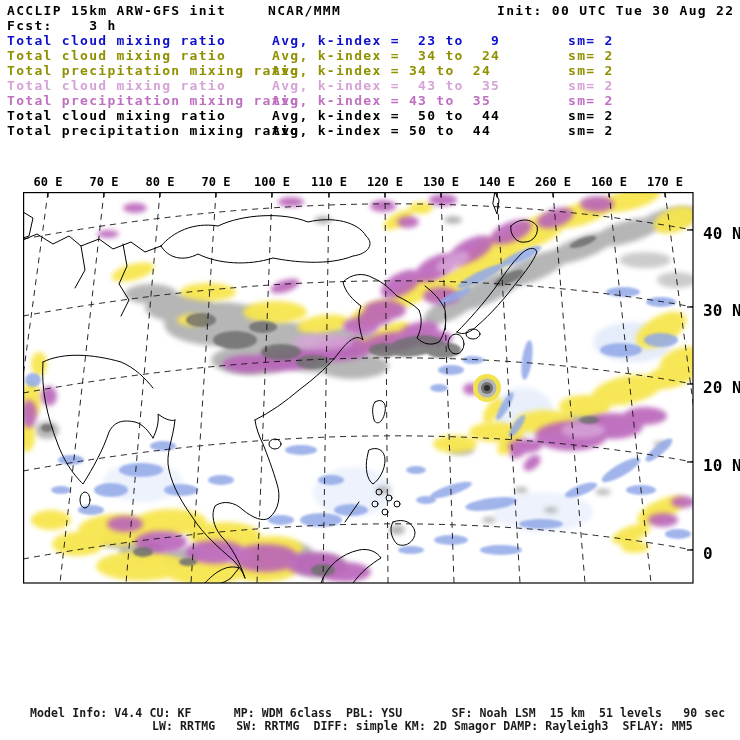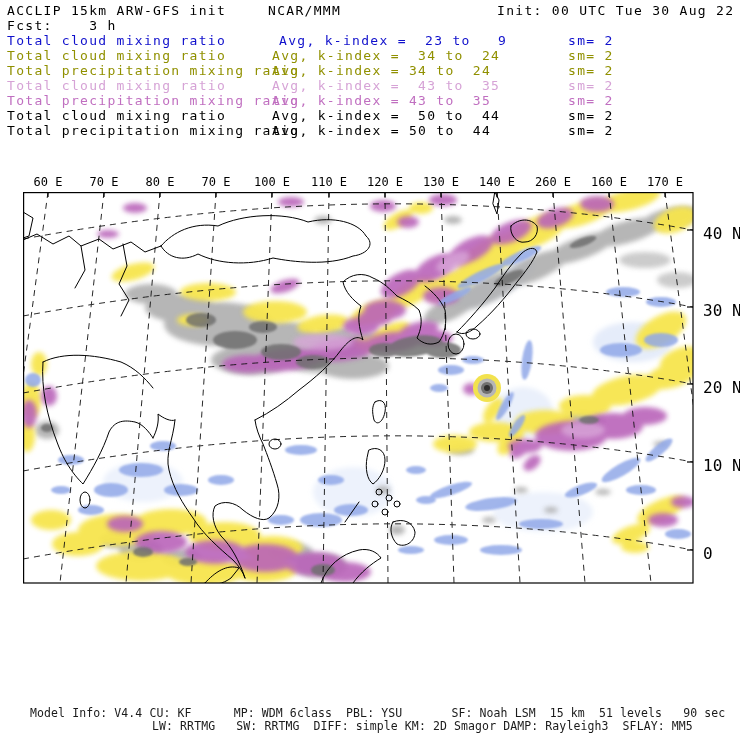--- a/index.html
+++ b/index.html
@@ -1,17 +1,17 @@
 <!DOCTYPE html>
 <html><head>
 <meta charset="utf-8">
 <style>
   html,body{margin:0;padding:0;background:#fff;}
   .page{position:relative;width:740px;height:740px;background:#ffffff;overflow:hidden;
-        font-family:"DejaVu Sans Mono","Liberation Mono",monospace;}
+        font-family:"DejaVu Sans Mono","Liberation Mono",monospace;font-weight:bold;}
   .hdr-row{position:absolute;left:0;width:740px;height:15px;}
   .hdr-row span{position:absolute;white-space:pre;font-size:13px;letter-spacing:1.3px;line-height:15px;}
   .c1{left:7px;}
   .c2{left:272px;}
   .c3{left:568px;}
   .c2a{left:268px;}
   .c3a{left:497px;}
   .c2b{left:278px;}
   .lon-label{position:absolute;top:175px;transform:translateX(-50%);font-size:12px;color:#000;white-space:pre;}
   .lat-label{position:absolute;left:703px;font-size:16px;color:#000;white-space:pre;}
@@ -28,21 +28,21 @@
   <div class="hdr-row" style="top:3px">
     <span class="c1">ACCLIP 15km ARW-GFS init</span>
     <span class="c2a">NCAR/MMM</span>
     <span class="c3a">Init: 00 UTC Tue 30 Aug 22</span>
   </div>
   <div class="hdr-row" style="top:18px">
     <span class="c1">Fcst:    3 h</span>
   </div>
   <div class="hdr-row" style="top:33px">
     <span class="c1" style="color: rgb(16, 16, 204);">Total cloud mixing ratio</span>
-    <span class="c2" style="color: rgb(16, 16, 204); margin-left: 7px;">Avg, k-index =  23 to   9</span>
+    <span class="c2" style="color: rgb(16, 16, 204);">Avg, k-index =  23 to   9</span>
     <span class="c3" style="color: rgb(16, 16, 204);">sm= 2</span>
   </div>
   <div class="hdr-row" style="top:48px">
     <span class="c1" style="color: rgb(144, 144, 0);">Total cloud mixing ratio</span>
     <span class="c2" style="color: rgb(144, 144, 0);">Avg, k-index =  34 to  24</span>
     <span class="c3" style="color: rgb(144, 144, 0);">sm= 2</span>
   </div>
   <div class="hdr-row" style="top:63px">
     <span class="c1" style="color: rgb(144, 144, 0);">Total precipitation mixing ratio</span>
     <span class="c2" style="color: rgb(144, 144, 0);">Avg, k-index = 34 to  24</span>

